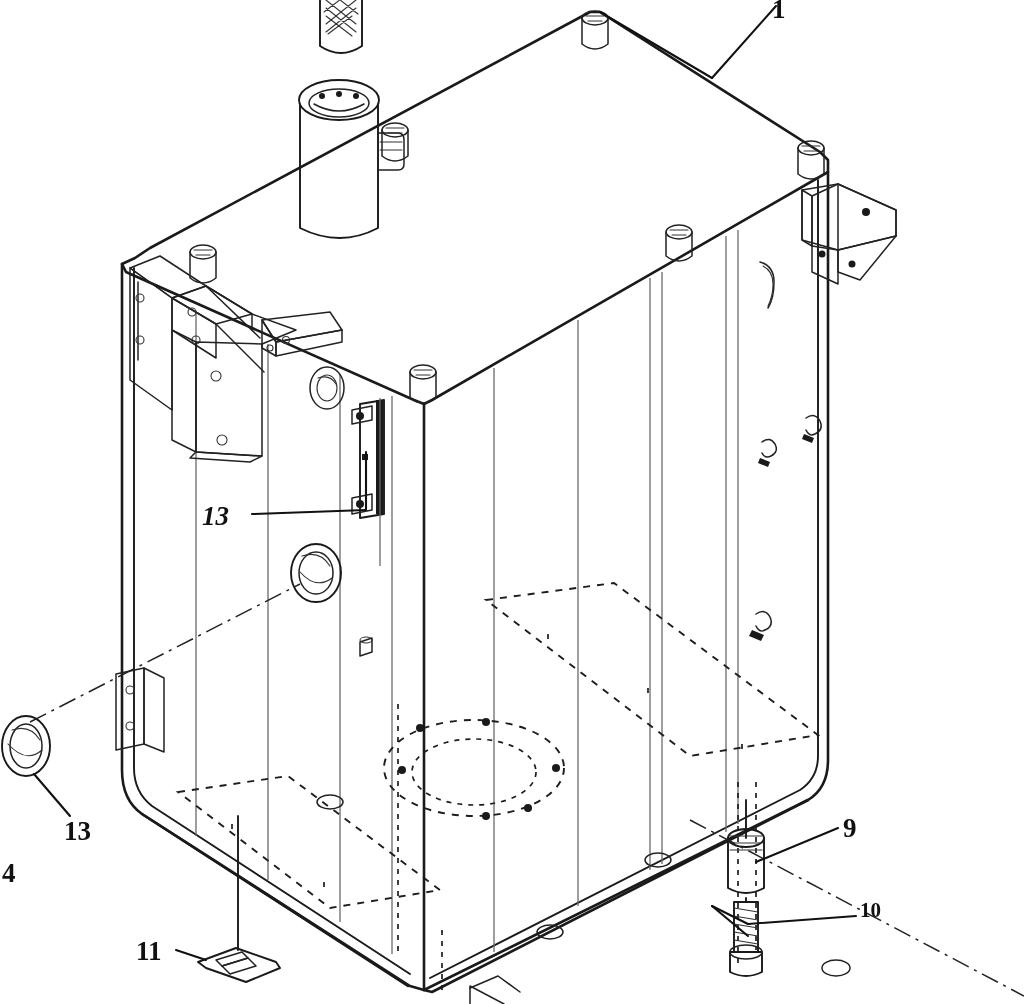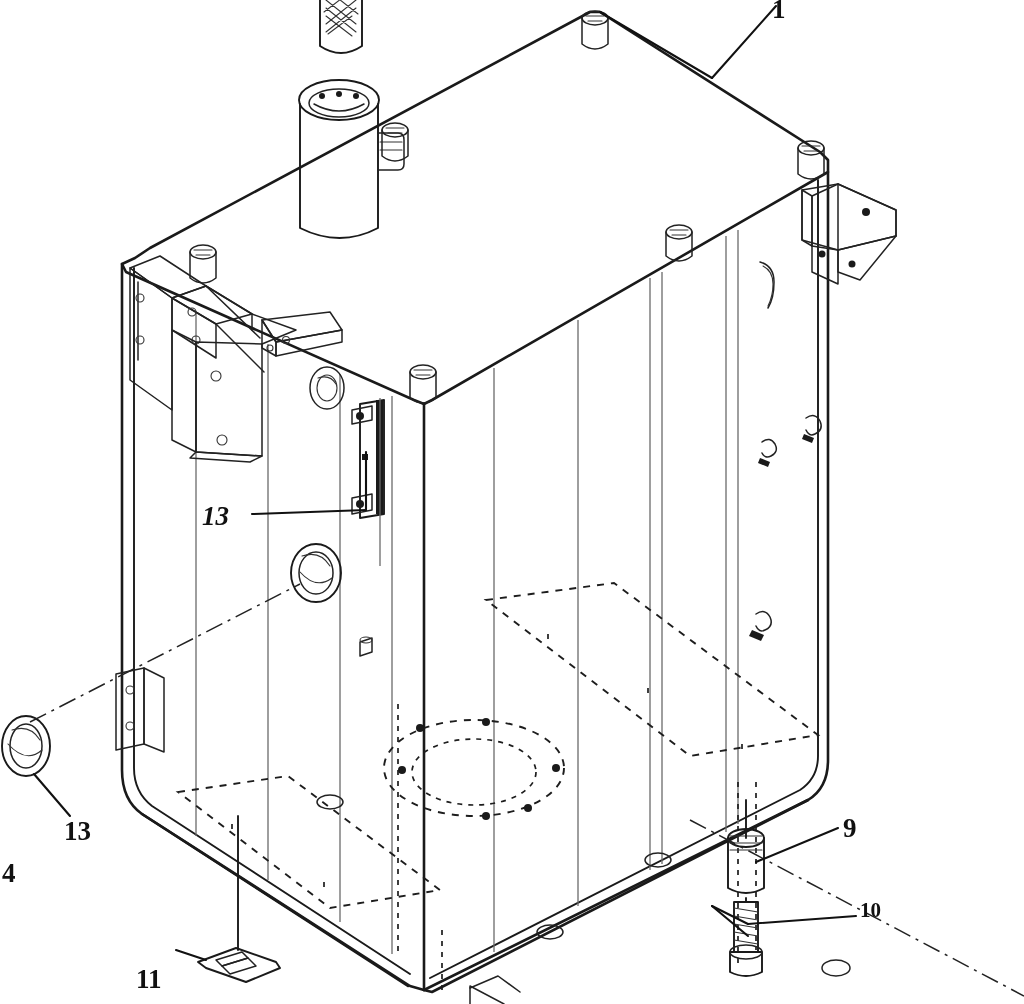--- a/index.html
+++ b/index.html
@@ -330,15 +330,15 @@
   <div class="callout-label" style="left:202px; top:503px; font-size:27px;font-style:italic;">13</div>
 
   <div class="callout-label" style="left:64px; top:818px; font-size:27px;">13</div>
 
   <div class="callout-label" style="left:2px; top:860px; font-size:27px;">4</div>
 
   <div class="callout-label" style="left:843px; top:815px; font-size:27px;">9</div>
 
   <div class="callout-label" style="left:860px; top:900px; font-size:21px;">10</div>
 
-  <div class="callout-label" style="left:136px; top:938px; font-size:27px;margin-top:28px;">11</div>
+  <div class="callout-label" style="left:136px; top:938px; font-size:27px;">11</div>
 
 </div>
 
 </body></html>

